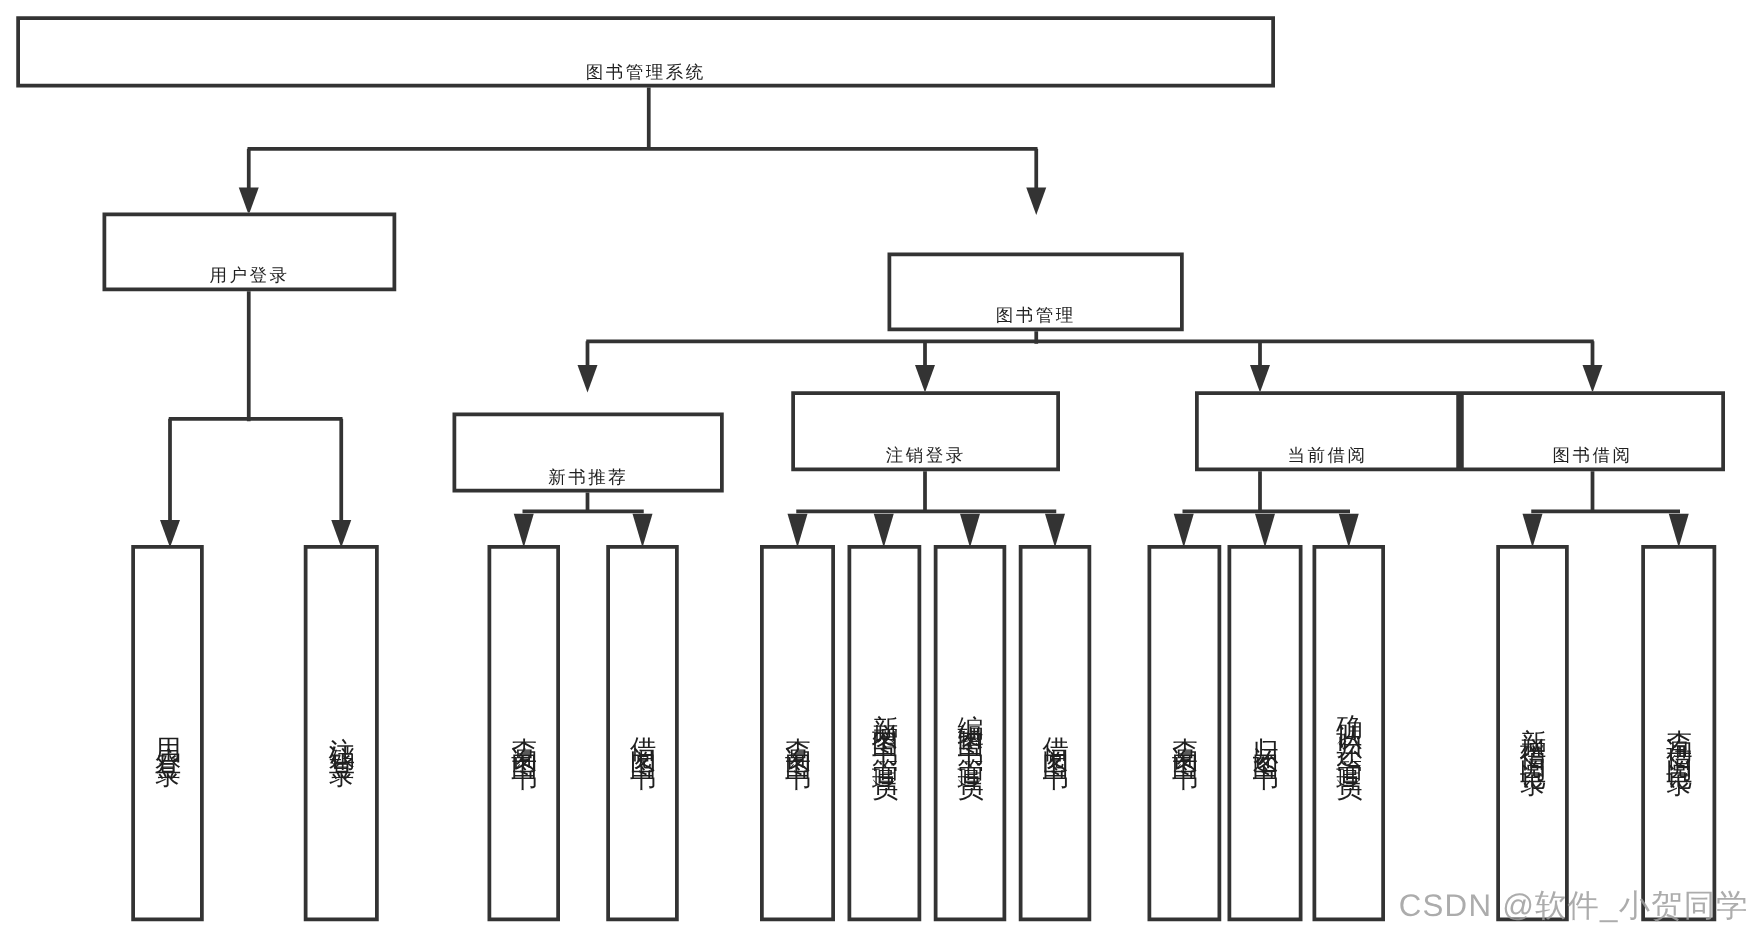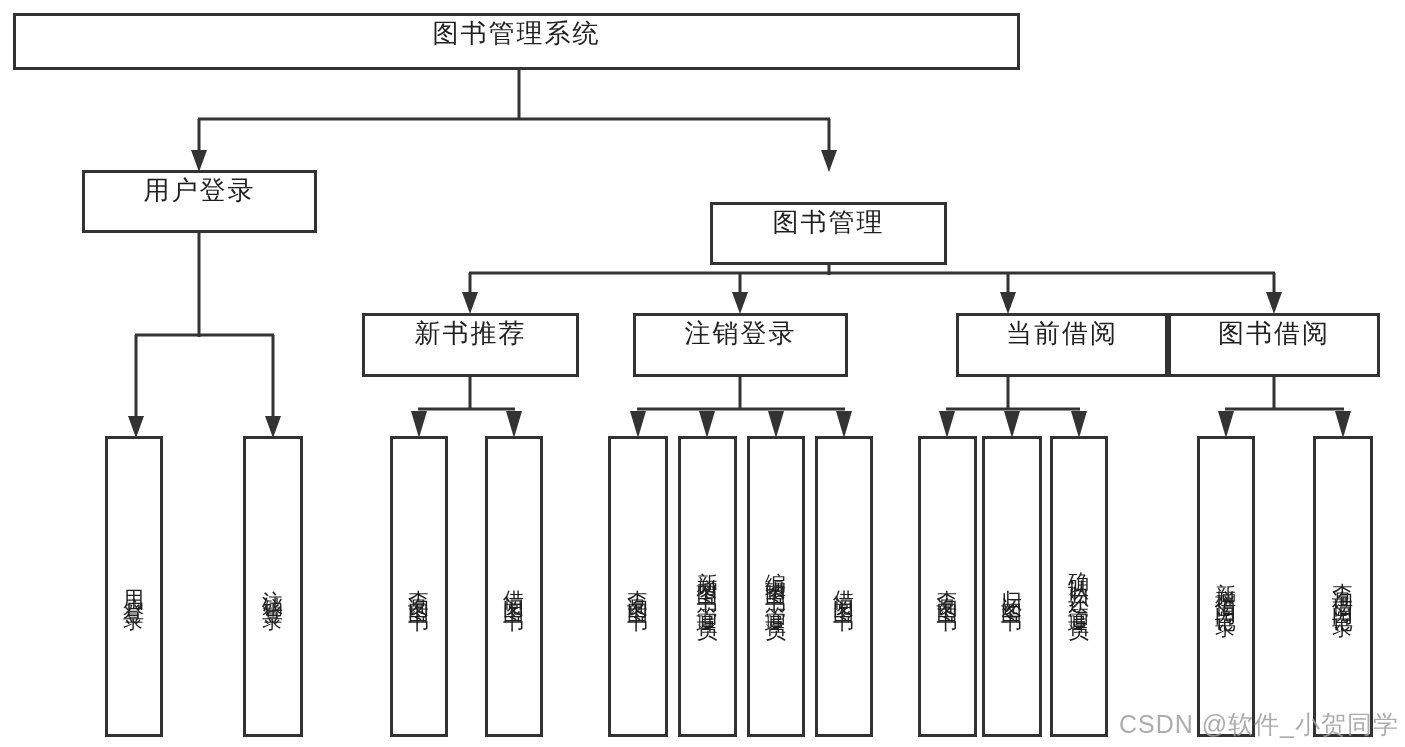--- a/index.html
+++ b/index.html
@@ -8,22 +8,22 @@
     background:var(--background,#fff);
     font-family:"Liberation Sans",sans-serif;
     color:var(--text,#1f1f1f);
   }
   .wires{position:absolute;left:0;top:0;}
   .wires path{fill:none;stroke:var(--line,#333);stroke-width:3;}
   .wires polygon{fill:var(--line,#333);stroke:none;}
   .hnode{
     position:absolute;box-sizing:border-box;
     border:3px solid var(--line,#333);background:#fff;
-    display:flex;align-items:flex-start;justify-content:center;
-    font-size:26px;letter-spacing:2px;
+    display:flex;align-items:flex-end;justify-content:center;
+    font-size:14px;letter-spacing:2px;
   }
   .leaf{
     position:absolute;box-sizing:border-box;top:436px;height:301px;
     border:3px solid var(--line,#333);background:#fff;
     display:flex;align-items:center;justify-content:center;
   }
   .vtext{
     writing-mode:vertical-rl;text-orientation:mixed;
     font-size:21px;letter-spacing:7px;line-height:1;
     max-height:288px;white-space:nowrap;
@@ -102,21 +102,21 @@
     <span>图书管理系统</span>
   </div>
 
   <div class="hnode" style="left:82px;top:170px;width:235px;height:63px;">
     <span>用户登录</span>
   </div>
   <div class="hnode" style="left:710px;top:170px;width:237px;height:63px;margin-top:32px;">
     <span>图书管理</span>
   </div>
 
-  <div class="hnode" style="left:362px;top:313px;width:217px;height:64px;">
+  <div class="hnode" style="left:362px;top:330px;width:217px;height:64px;">
     <span>新书推荐</span>
   </div>
   <div class="hnode" style="left:633px;top:313px;width:215px;height:64px;">
     <span>注销登录</span>
   </div>
   <div class="hnode" style="left:956px;top:313px;width:212px;height:64px;">
     <span>当前借阅</span>
   </div>
   <div class="hnode" style="left:1168px;top:313px;width:212px;height:64px;">
     <span>图书借阅</span>

